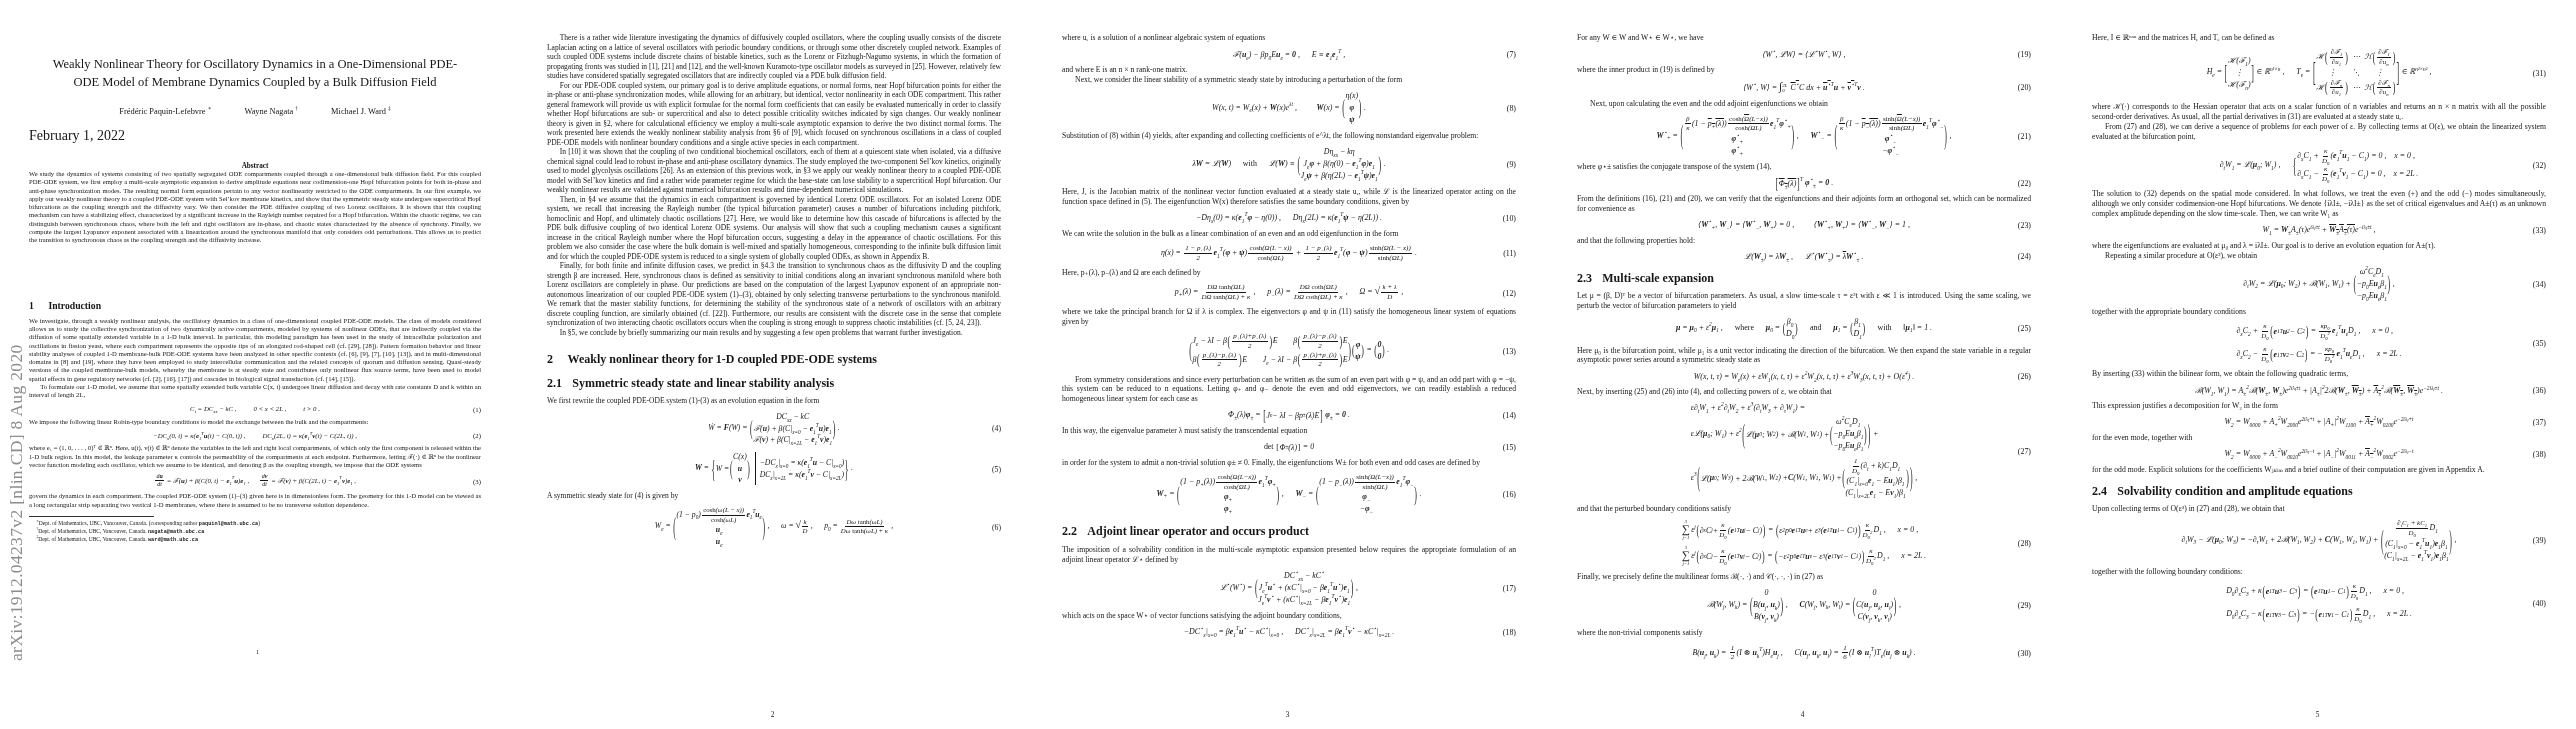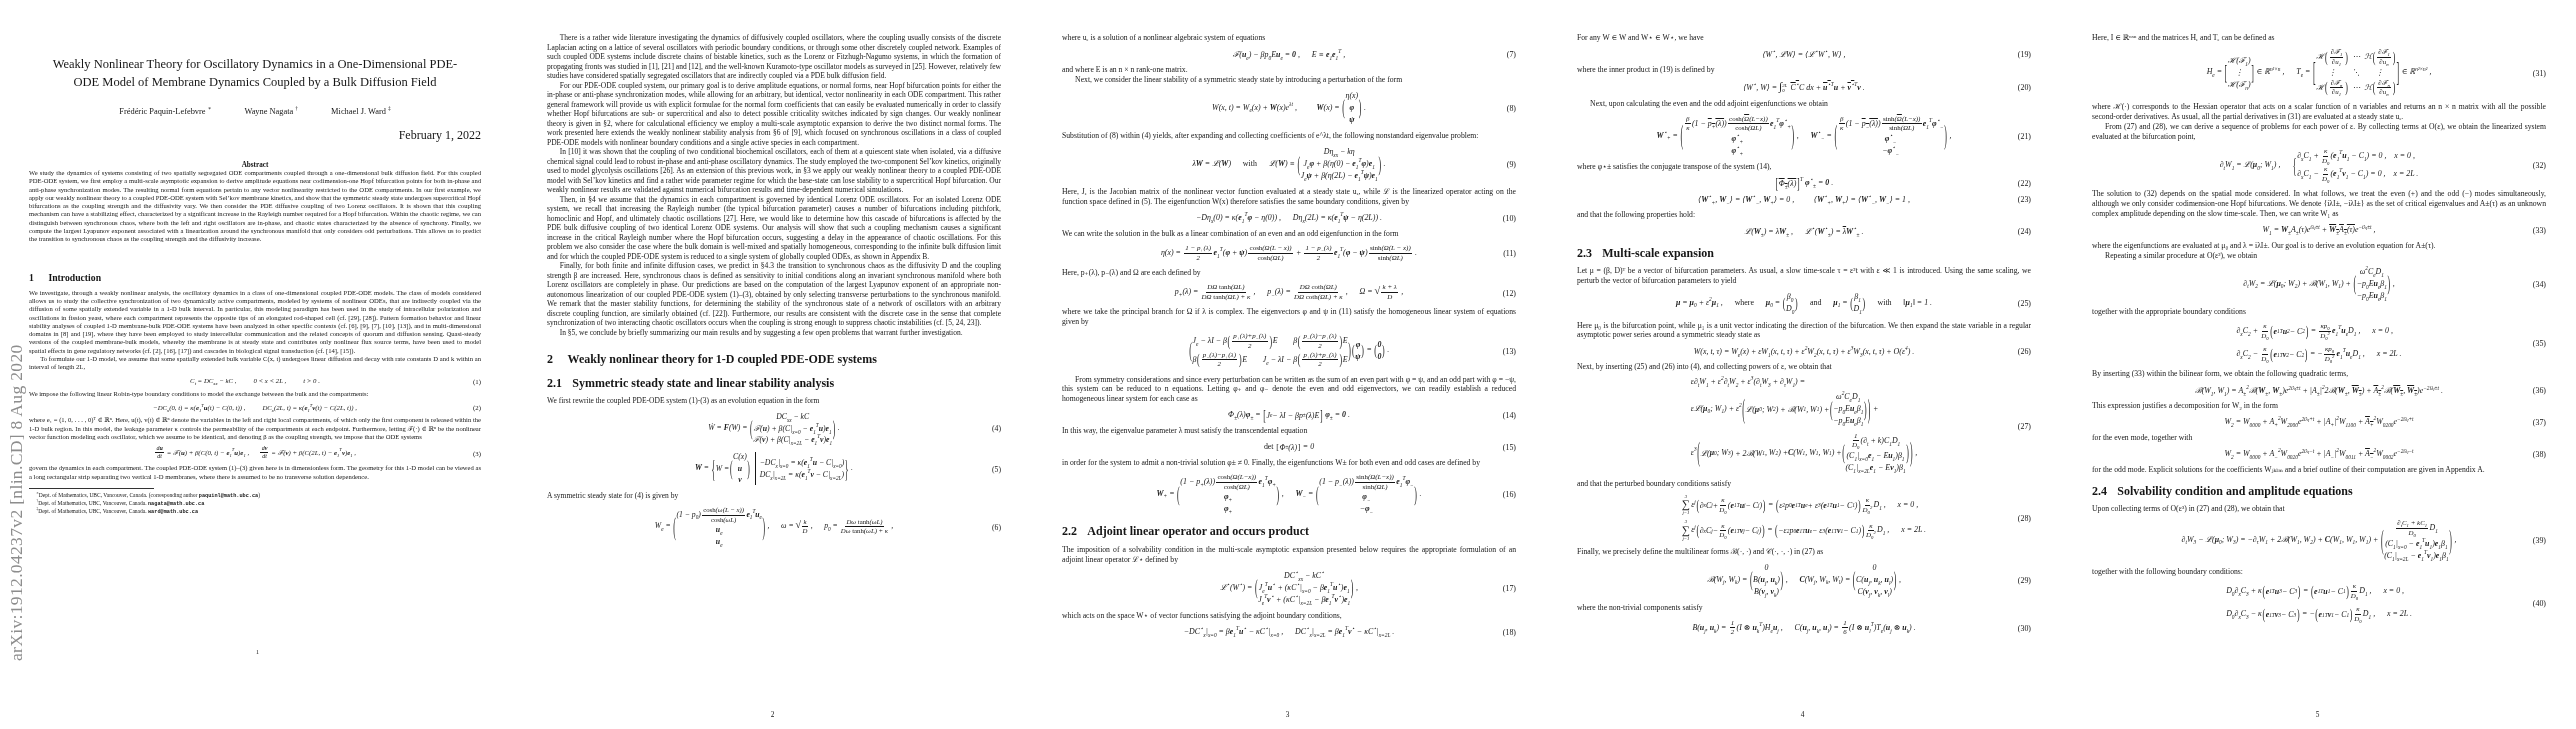--- a/index.html
+++ b/index.html
@@ -14,27 +14,27 @@
   .p4{--fs:7.7px;--lh:9.8px;}
   .p5{--fs:7.7px;--lh:9.8px;}
   p.body{font-size:var(--fs);line-height:var(--lh);text-align:justify;margin:0;}
   .ind{text-indent:1.7em;}
   
   .banner{position:absolute;top:661px;left:6px;transform:rotate(-90deg);transform-origin:0 0;font-size:17.6px;color:#8d8d8d;white-space:nowrap;letter-spacing:0.3px;}
   
   .title{font-size:12.5px;line-height:18px;text-align:center;margin:55px 13.4px 0;}
   .authors{display:flex;justify-content:center;gap:33px;margin-top:16px;font-size:8.4px;}
   .authors sup{font-size:5.5px;}
-  .date{text-align:right;margin-top:12px;font-size:12px;}
+  .date{text-align:left;margin-top:12px;font-size:14px;}
   .abshead{text-align:center;font-weight:bold;font-size:7.2px;margin-top:18px;}
   .abstract{margin:5.5px 23px 0;font-size:6.4px;line-height:8px;text-align:justify;}
   
   .sec{font-weight:bold;}
   .sec .sn,.subsec .sn{margin-right:14.6px;}
-  .p1 .sec{font-size:9.7px;margin:28px 0 6px;}
+  .p1 .sec{font-size:9.7px;margin:55px 0 6px;}
   .p2 .sec{font-size:12px;margin:14.6px 0 8px;}
   .subsec{font-weight:bold;font-size:12px;margin:9px 0 5.5px;}
   .subsec .sn{margin-right:10.3px;}
   
   .eq{position:relative;display:flex;justify-content:center;align-items:center;font-style:italic;font-size:calc(var(--fs) + 0.2px);margin:5.5px 0;min-height:11px;}
   .p1 .eq{margin:3.6px 0;}
   .eq .num{position:absolute;right:0;top:50%;transform:translateY(-50%);font-style:normal;}
   .eq .eb{display:inline-block;max-width:92%;}
   sub,sup{font-size:.68em;line-height:0;}
   .rm{font-style:normal;}
@@ -390,20 +390,21 @@
         </div>
       <p class="body">where φ⋆± satisfies the conjugate transpose of the system (14),</p>
       <div class="eq">
           <span class="eb"><span class="bk h2">
               <span>
                 <span class="ov">Φ<sub>±</sub>(λ)</span>
               </span>
             </span><sup>T</sup> <b>φ</b><sup>⋆</sup><sub>±</sub> = <b>0</b> .</span>
           <span class="num">(22)</span>
         </div>
+      <p class="body">From the definitions (16), (21) and (20), we can verify that the eigenfunctions and their adjoints form an orthogonal set, which can be normalized for convenience as</p>
       <div class="eq">
           <span class="eb">⟨<span class="cal">W</span><sup>⋆</sup><sub>+</sub>, <span class="cal">W</span><sub>−</sub>⟩ = ⟨<span class="cal">W</span><sup>⋆</sup><sub>−</sub>, <span class="cal">W</span><sub>+</sub>⟩ = 0 ,    ⟨<span class="cal">W</span><sup>⋆</sup><sub>+</sub>, <span class="cal">W</span><sub>+</sub>⟩ = ⟨<span class="cal">W</span><sup>⋆</sup><sub>−</sub>, <span class="cal">W</span><sub>−</sub>⟩ = 1 ,</span>
           <span class="num">(23)</span>
         </div>
       <p class="body">and that the following properties hold:</p>
       <div class="eq">
           <span class="eb">ℒ(<span class="cal">W</span><sub>±</sub>) = λ<span class="cal">W</span><sub>±</sub> ,   ℒ<sup>⋆</sup>(<span class="cal">W</span><sup>⋆</sup><sub>±</sub>) = <span class="ov">λ</span><span class="cal">W</span><sup>⋆</sup><sub>±</sub> .</span>
           <span class="num">(24)</span>
         </div>
       <div class="subsec"><span class="sn">2.3</span><span>Multi-scale expansion</span></div>

